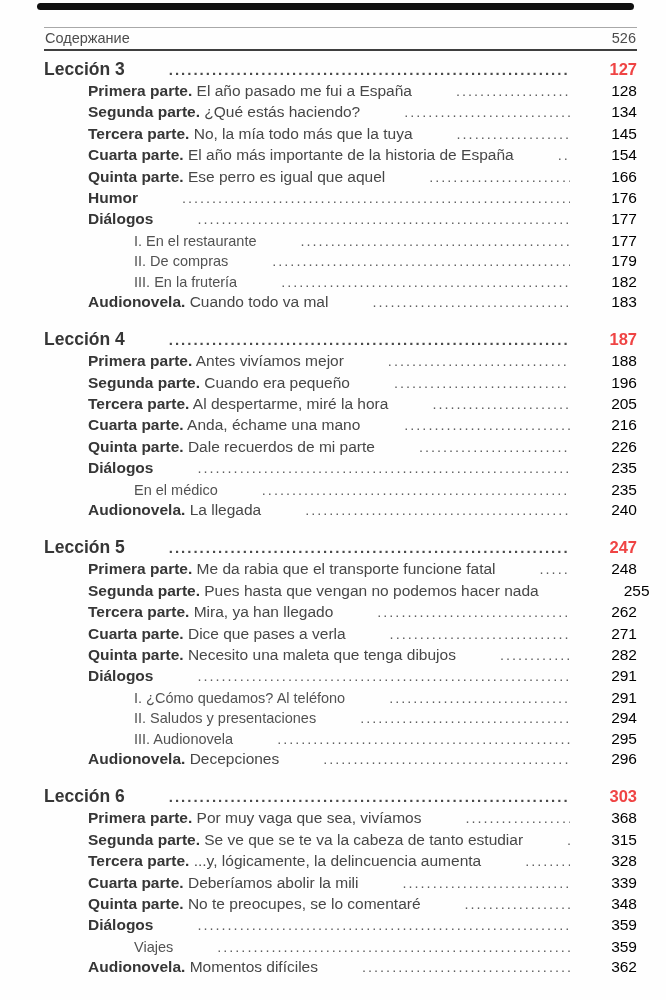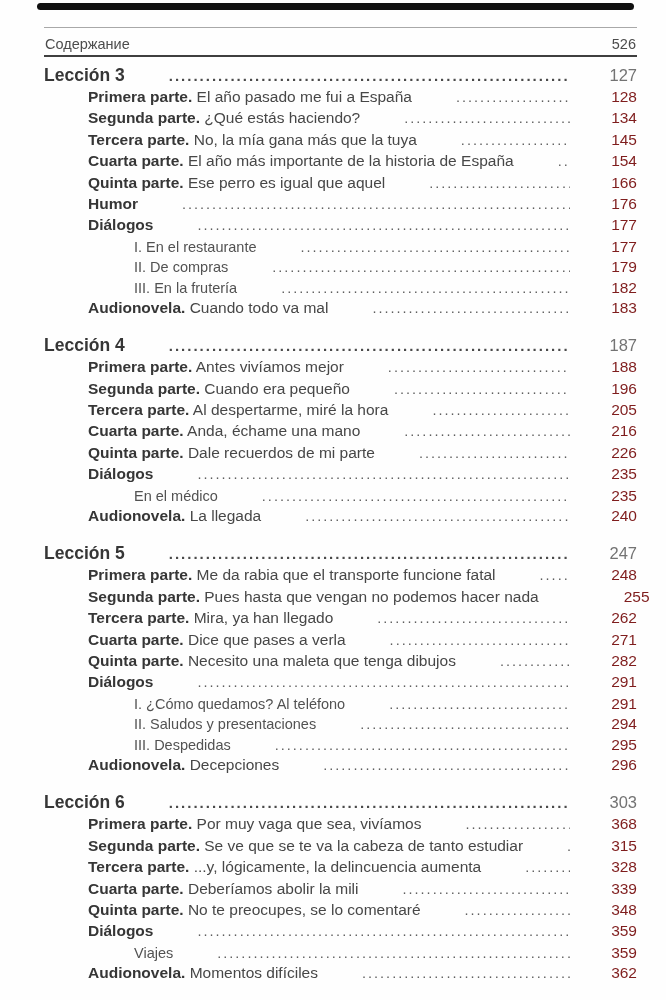--- a/index.html
+++ b/index.html
@@ -27,21 +27,21 @@
     background: #101010;
     border-radius: 3.5px;
   }
   .running-header {
     margin-top: 27px;
     border-top: 1px solid #a8a8a8;
     border-bottom: 2px solid #3f3f3f;
     display: flex;
     justify-content: space-between;
     align-items: baseline;
-    padding: 8px 1px 3px 1px;
+    padding: 2px 1px 3px 1px;
     font-size: 14.5px;
     color: #4c4c4c;
   }
   .toc { margin-top: 8px; }
   .section { margin-top: 15px; }
   .section:first-child { margin-top: 0; }
   .row {
     display: flex;
     align-items: baseline;
     height: 21.4px;
@@ -69,25 +69,25 @@
     padding-left: 3px;
     color: #5e5e5e;
     font-size: 14.5px;
   }
   .leader::after {
     content: "................................................................................................................................................";
     letter-spacing: 2px;
   }
   .row.l0 .leader { font-size: 15px; color: #4a4a4a; }
   .pagenum {
-    color: #7f1d1d;
+    color: #000000;
     font-size: 15.5px;
     font-weight: normal;
   }
-  .row.l0 .pagenum { font-size: 16.5px; font-weight: normal; color: #737373; }
+  .row.l0 .pagenum { font-size: 16.5px; font-weight: bold; color: #ef4444; }
 </style>
 </head>
 <body>
 
 <div class="page">
   <div class="scan-bar"></div>
 
   <div class="running-header">
     <span>Содержание</span>
     <span>526</span>
@@ -104,21 +104,21 @@
           <span><span class="lead">Primera parte.</span><span> El año pasado me fui a España</span></span>
           <span class="leader"></span>
           <span class="pagenum">128</span>
         </div>
         <div class="row l1">
           <span><span class="lead">Segunda parte.</span><span> ¿Qué estás haciendo?</span></span>
           <span class="leader"></span>
           <span class="pagenum">134</span>
         </div>
         <div class="row l1">
-          <span><span class="lead">Tercera parte.</span><span> No, la mía gana más que la tuya</span></span>
+          <span><span class="lead">Tercera parte.</span><span> No, la mía todo más que la tuya</span></span>
           <span class="leader"></span>
           <span class="pagenum">145</span>
         </div>
         <div class="row l1">
           <span><span class="lead">Cuarta parte.</span><span> El año más importante de la historia de España</span></span>
           <span class="leader"></span>
           <span class="pagenum">154</span>
         </div>
         <div class="row l1">
           <span><span class="lead">Quinta parte.</span><span> Ese perro es igual que aquel</span></span>
@@ -243,21 +243,21 @@
           <span><span>I. ¿Cómo quedamos? Al teléfono</span></span>
           <span class="leader"></span>
           <span class="pagenum">291</span>
         </div>
         <div class="row l2">
           <span><span>II. Saludos y presentaciones</span></span>
           <span class="leader"></span>
           <span class="pagenum">294</span>
         </div>
         <div class="row l2">
-          <span><span>III. Despedidas</span></span>
+          <span><span>III. Audionovela</span></span>
           <span class="leader"></span>
           <span class="pagenum">295</span>
         </div>
         <div class="row l1">
           <span><span class="lead">Audionovela.</span><span> Decepciones</span></span>
           <span class="leader"></span>
           <span class="pagenum">296</span>
         </div>
       </div>
       <div class="section">

